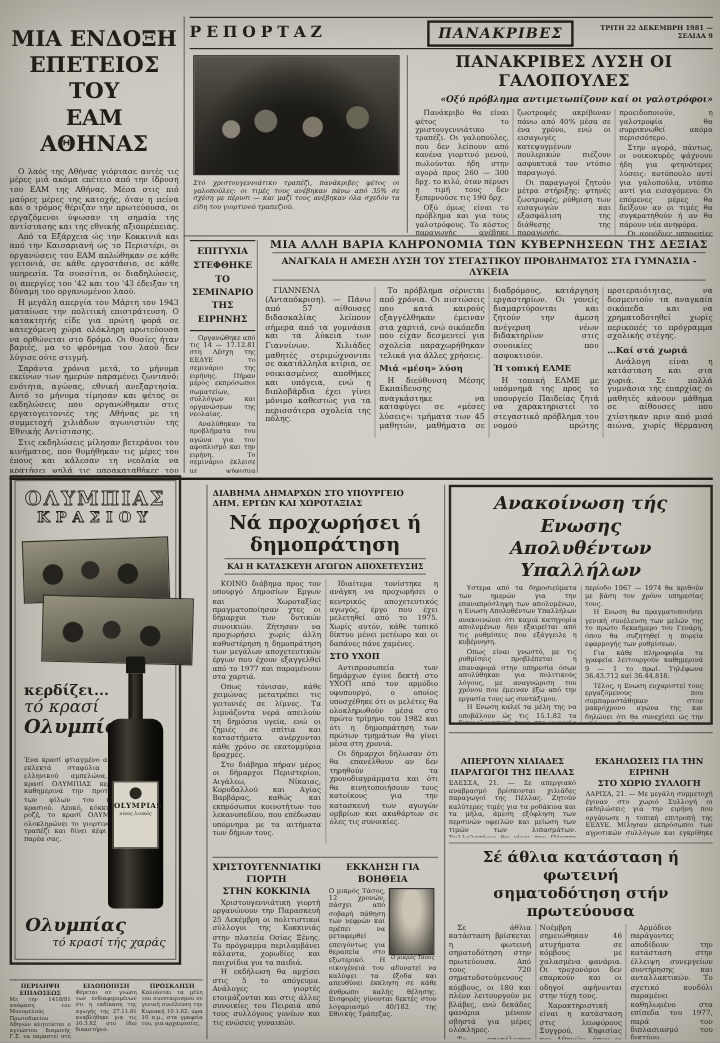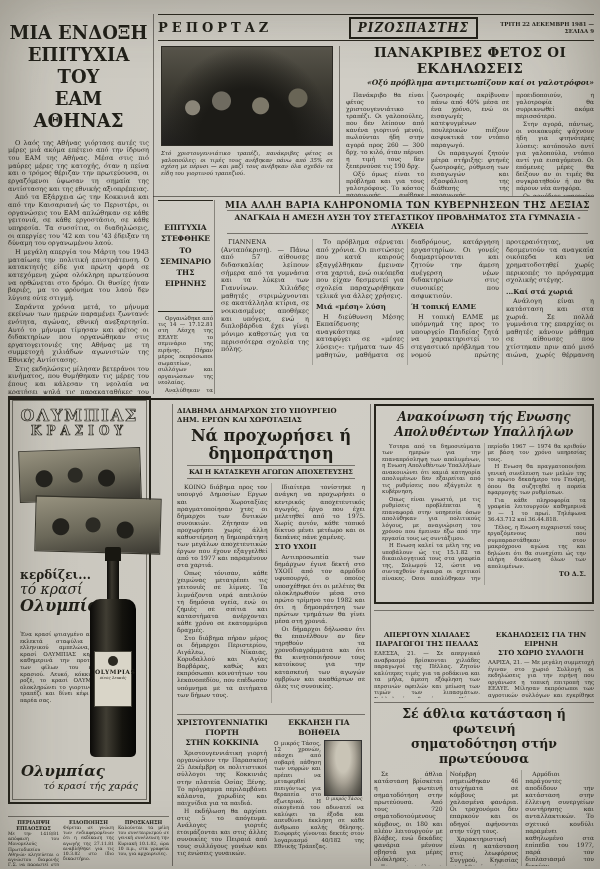--- a/index.html
+++ b/index.html
@@ -41,21 +41,21 @@
   #photo-caption{position:absolute;left:161px;top:150px;width:172px;font-size:5.5px;font-style:italic;line-height:1.22;text-align:justify}
 
   #vrule-photo{left:339px;top:46px;height:148px}
   #turkeys{position:absolute;left:346px;top:44px;width:248px;height:152px;overflow:hidden}
   #turkeys .headline{font-size:13.5px;font-weight:bold;text-align:center;letter-spacing:.3px}
   #turkeys .subhead{font-size:7.5px;font-weight:bold;font-style:italic;text-align:right;margin:2px 0 4px}
   #turkeys .body{height:118px;font-size:6px}
 
   #hrule-mid{left:153px;top:196px;width:441px}
   #seminar{position:absolute;left:158px;top:200px;width:55px;height:194px;overflow:hidden}
-  #seminar .head{font-size:7.5px;font-weight:bold;text-align:center;line-height:1.5;border-top:1px solid #2a281f;border-bottom:1px solid #2a281f;padding:21px 0;margin-bottom:3px}
+  #seminar .head{font-size:7.5px;font-weight:bold;text-align:center;line-height:1.5;border-top:1px solid #2a281f;border-bottom:1px solid #2a281f;padding:3px 0;margin-bottom:3px}
   #seminar .body{font-size:5.5px}
 
   #giannena{position:absolute;left:214px;top:200px;width:380px;height:194px;overflow:hidden;border-left:1px solid rgba(25,22,15,.4);padding-left:6px}
   #giannena .kicker{font-size:9px;font-weight:bold;text-align:center;letter-spacing:.4px}
   #giannena .headline{font-size:23px;font-weight:bold;text-align:center;margin:2px 0 4px}
   #giannena .deck{font-size:7.5px;font-weight:bold;text-align:center;border-top:1px solid rgba(25,22,15,.5);border-bottom:1px solid rgba(25,22,15,.5);padding:2px 0;margin:0 6px 5px}
   #giannena .body{font-size:6.5px;height:126px}
 
   #hrule-big{left:8px;top:398px;width:586px;border-top:2px solid #211f17}
 
@@ -106,21 +106,21 @@
   #center-bottom .half{width:90px;overflow:hidden}
   #center-bottom .heading{font-size:7.5px;font-weight:bold;text-align:center;line-height:1.3;margin-bottom:2px}
   #kokkinia .body{font-size:6px}
   #appeal .body{font-size:5.5px}
   .photobox{float:right;width:40px;margin:0 0 2px 3px}
   .boyphoto{display:block;width:38px;height:56px;border:1px solid #333;
     background:radial-gradient(ellipse at 50% 30%, #c9c4b6 0 28%, #a8a295 48%, #6d6a60 75%, #3f3d36 100%)}
   .photocap{display:block;font-size:4.5px;font-style:italic;text-align:center;line-height:1.2}
 
   #union-box{position:absolute;left:374px;top:404px;width:220px;height:200px;border:2px solid #26241c;padding:4px 6px;overflow:hidden}
-  #union-box .headline{font-size:12px;font-weight:bold;font-style:italic;text-align:center;line-height:1.25;margin-bottom:3px}
+  #union-box .headline{font-size:15px;font-weight:bold;font-style:italic;text-align:center;line-height:1.25;margin-bottom:3px}
   #union-box .body{font-size:5.5px;height:142px}
 
   #right-subrow{position:absolute;left:374px;top:610px;width:220px;height:88px;display:flex;gap:8px;border-top:1px solid rgba(25,22,15,.5);padding-top:19px}
   #right-subrow .sub{width:106px;overflow:hidden}
   #right-subrow .heading{font-size:7px;font-weight:bold;text-align:center;line-height:1.3;margin-bottom:2px}
   #right-subrow .body{font-size:5.5px}
 
   #traffic{position:absolute;left:374px;top:702px;width:220px;height:164px;border-top:1px solid rgba(25,22,15,.5);padding-top:3px;overflow:hidden}
   #traffic .headline{font-size:12.5px;font-weight:bold;text-align:center;line-height:1.2;margin-bottom:4px}
   #traffic .body{font-size:6px;height:122px}
@@ -131,47 +131,47 @@
   .legal-body{font-size:4.5px;text-align:justify;line-height:1.15}
 </style>
 </head>
 <body>
 
 <div class="page">
 
   <div id="masthead">
     <span class="section">ΡΕΠΟΡΤΑΖ</span>
     <span class="spacer"></span>
-    <span class="paperbox">ΡΙΖΟΣΠΑΣΤΗΣ</span>
+    <span class="paperbox">ΠΑΝΑΚΡΙΒΕΣ</span>
     <span class="dateline">ΤΡΙΤΗ 22 ΔΕΚΕΜΒΡΗ 1981 — ΣΕΛΙΔΑ 9</span>
   </div>
 
   <div id="vrule-left" class="vrule"></div>
 
   <section id="eam">
     <div class="headline prelines">ΜΙΑ ΕΝΔΟΞΗ
-ΕΠΙΤΥΧΙΑ ΤΟΥ
+ΕΠΕΤΕΙΟΣ ΤΟΥ
 ΕΑΜ ΑΘΗΝΑΣ</div>
     <div class="body just">
         <p>Ο λαός της Αθήνας γιόρτασε αυτές τις μέρες μιά ακόμα επέτειο από την ίδρυση του ΕΑΜ της Αθήνας. Μέσα στις πιό μαύρες μέρες της κατοχής, όταν η πείνα και ο τρόμος θέριζαν την πρωτεύουσα, οι εργαζόμενοι ύψωσαν τη σημαία της αντίστασης και της εθνικής αξιοπρέπειας.</p>
         <p>Από τα Εξάρχεια ώς την Κοκκινιά και από την Καισαριανή ώς το Περιστέρι, οι οργανώσεις του ΕΑΜ απλώθηκαν σε κάθε γειτονιά, σε κάθε εργοστάσιο, σε κάθε υπηρεσία. Τα συσσίτια, οι διαδηλώσεις, οι απεργίες του '42 και του '43 έδειξαν τη δύναμη του οργανωμένου λαού.</p>
         <p>Η μεγάλη απεργία του Μάρτη του 1943 ματαίωσε την πολιτική επιστράτευση. Ο κατακτητής είδε για πρώτη φορά σε κατεχόμενη χώρα ολόκληρη πρωτεύουσα να ορθώνεται στο δρόμο. Οι θυσίες ήταν βαριές, μα το φρόνημα του λαού δεν λύγισε ούτε στιγμή.</p>
-        <p>Σαράντα χρόνια μετά, το μήνυμα εκείνων των ημερών παραμένει ζωντανό: ενότητα, αγώνας, εθνική ανεξαρτησία. Αυτό το μήνυμα τίμησαν και φέτος οι διδακτηρίων που οργανώθηκαν στις εργατογειτονιές της Αθήνας με τη συμμετοχή χιλιάδων αγωνιστών της Εθνικής Αντίστασης.</p>
+        <p>Σαράντα χρόνια μετά, το μήνυμα εκείνων των ημερών παραμένει ζωντανό: ενότητα, αγώνας, εθνική ανεξαρτησία. Αυτό το μήνυμα τίμησαν και φέτος οι εκδηλώσεις που οργανώθηκαν στις εργατογειτονιές της Αθήνας με τη συμμετοχή χιλιάδων αγωνιστών της Εθνικής Αντίστασης.</p>
         <p>Στις εκδηλώσεις μίλησαν βετεράνοι του κινήματος, που θυμήθηκαν τις μέρες του έπους και κάλεσαν τη νεολαία να κρατήσει ψηλά τις παρακαταθήκες του ΕΑΜ.</p>
       </div>
 
   </section>
 
   <div id="news-photo"></div>
   <div id="photo-caption">Στό χριστουγεννιάτικο τραπέζι, πανάκριβες φέτος οι γαλοπούλες: οι τιμές τους ανέβηκαν πάνω από 35% σε σχέση με πέρυσι — και μαζί τους ανέβηκαν όλα σχεδόν τα είδη του γιορτινού τραπεζιού.</div>
 
   <div id="vrule-photo" class="vrule"></div>
 
   <section id="turkeys">
-    <div class="headline">ΠΑΝΑΚΡΙΒΕΣ ΦΕΤΟΣ ΟΙ ΕΚΔΗΛΩΣΕΙΣ</div>
+    <div class="headline">ΠΑΝΑΚΡΙΒΕΣ ΛΥΣΗ ΟΙ ΓΑΛΟΠΟΥΛΕΣ</div>
     <div class="subhead">«Οξύ πρόβλημα αντιμετωπίζουν καί οι γαλοτρόφοι»</div>
     <div class="body just cols3">
         <p>Πανάκριβο θα είναι φέτος το χριστουγεννιάτικο τραπέζι. Οι γαλοπούλες, που δεν λείπουν από κανένα γιορτινό μενού, πωλούνται ήδη στην αγορά προς 260 — 300 δρχ. το κιλό, όταν πέρυσι η τιμή τους δεν ξεπερνούσε τις 190 δρχ.</p>
         <p>Οξύ όμως είναι το πρόβλημα και για τους γαλοτρόφους. Το κόστος παραγωγής ανέβηκε κατακόρυφα: οι ζωοτροφές ακρίβυναν πάνω από 40% μέσα σε ένα χρόνο, ενώ οι εισαγωγές κατεψυγμένων πουλερικών πιέζουν ασφυκτικά τον ντόπιο παραγωγό.</p>
         <p>Οι παραγωγοί ζητούν μέτρα στήριξης: φτηνές ζωοτροφές, ρύθμιση των εισαγωγών και εξασφάλιση της διάθεσης της παραγωγής. Διαφορετικά, προειδοποιούν, η γαλοτροφία θα συρρικνωθεί ακόμα περισσότερο.</p>
         <p>Στην αγορά, πάντως, οι νοικοκυρές ψάχνουν ήδη για φτηνότερες λύσεις: κοτόπουλο αντί για γαλοπούλα, ντόπιο αντί για εισαγόμενο. Οι επόμενες μέρες θα δείξουν αν οι τιμές θα συγκρατηθούν ή αν θα πάρουν νέα ανηφόρα.</p>
         <p>Οι αρμόδιες υπηρεσίες συνιστούν προσοχή στις αγορές της τελευταίας στιγμής και έλεγχο της προέλευσης των πουλερικών.</p>
       </div>
   </section>
 

